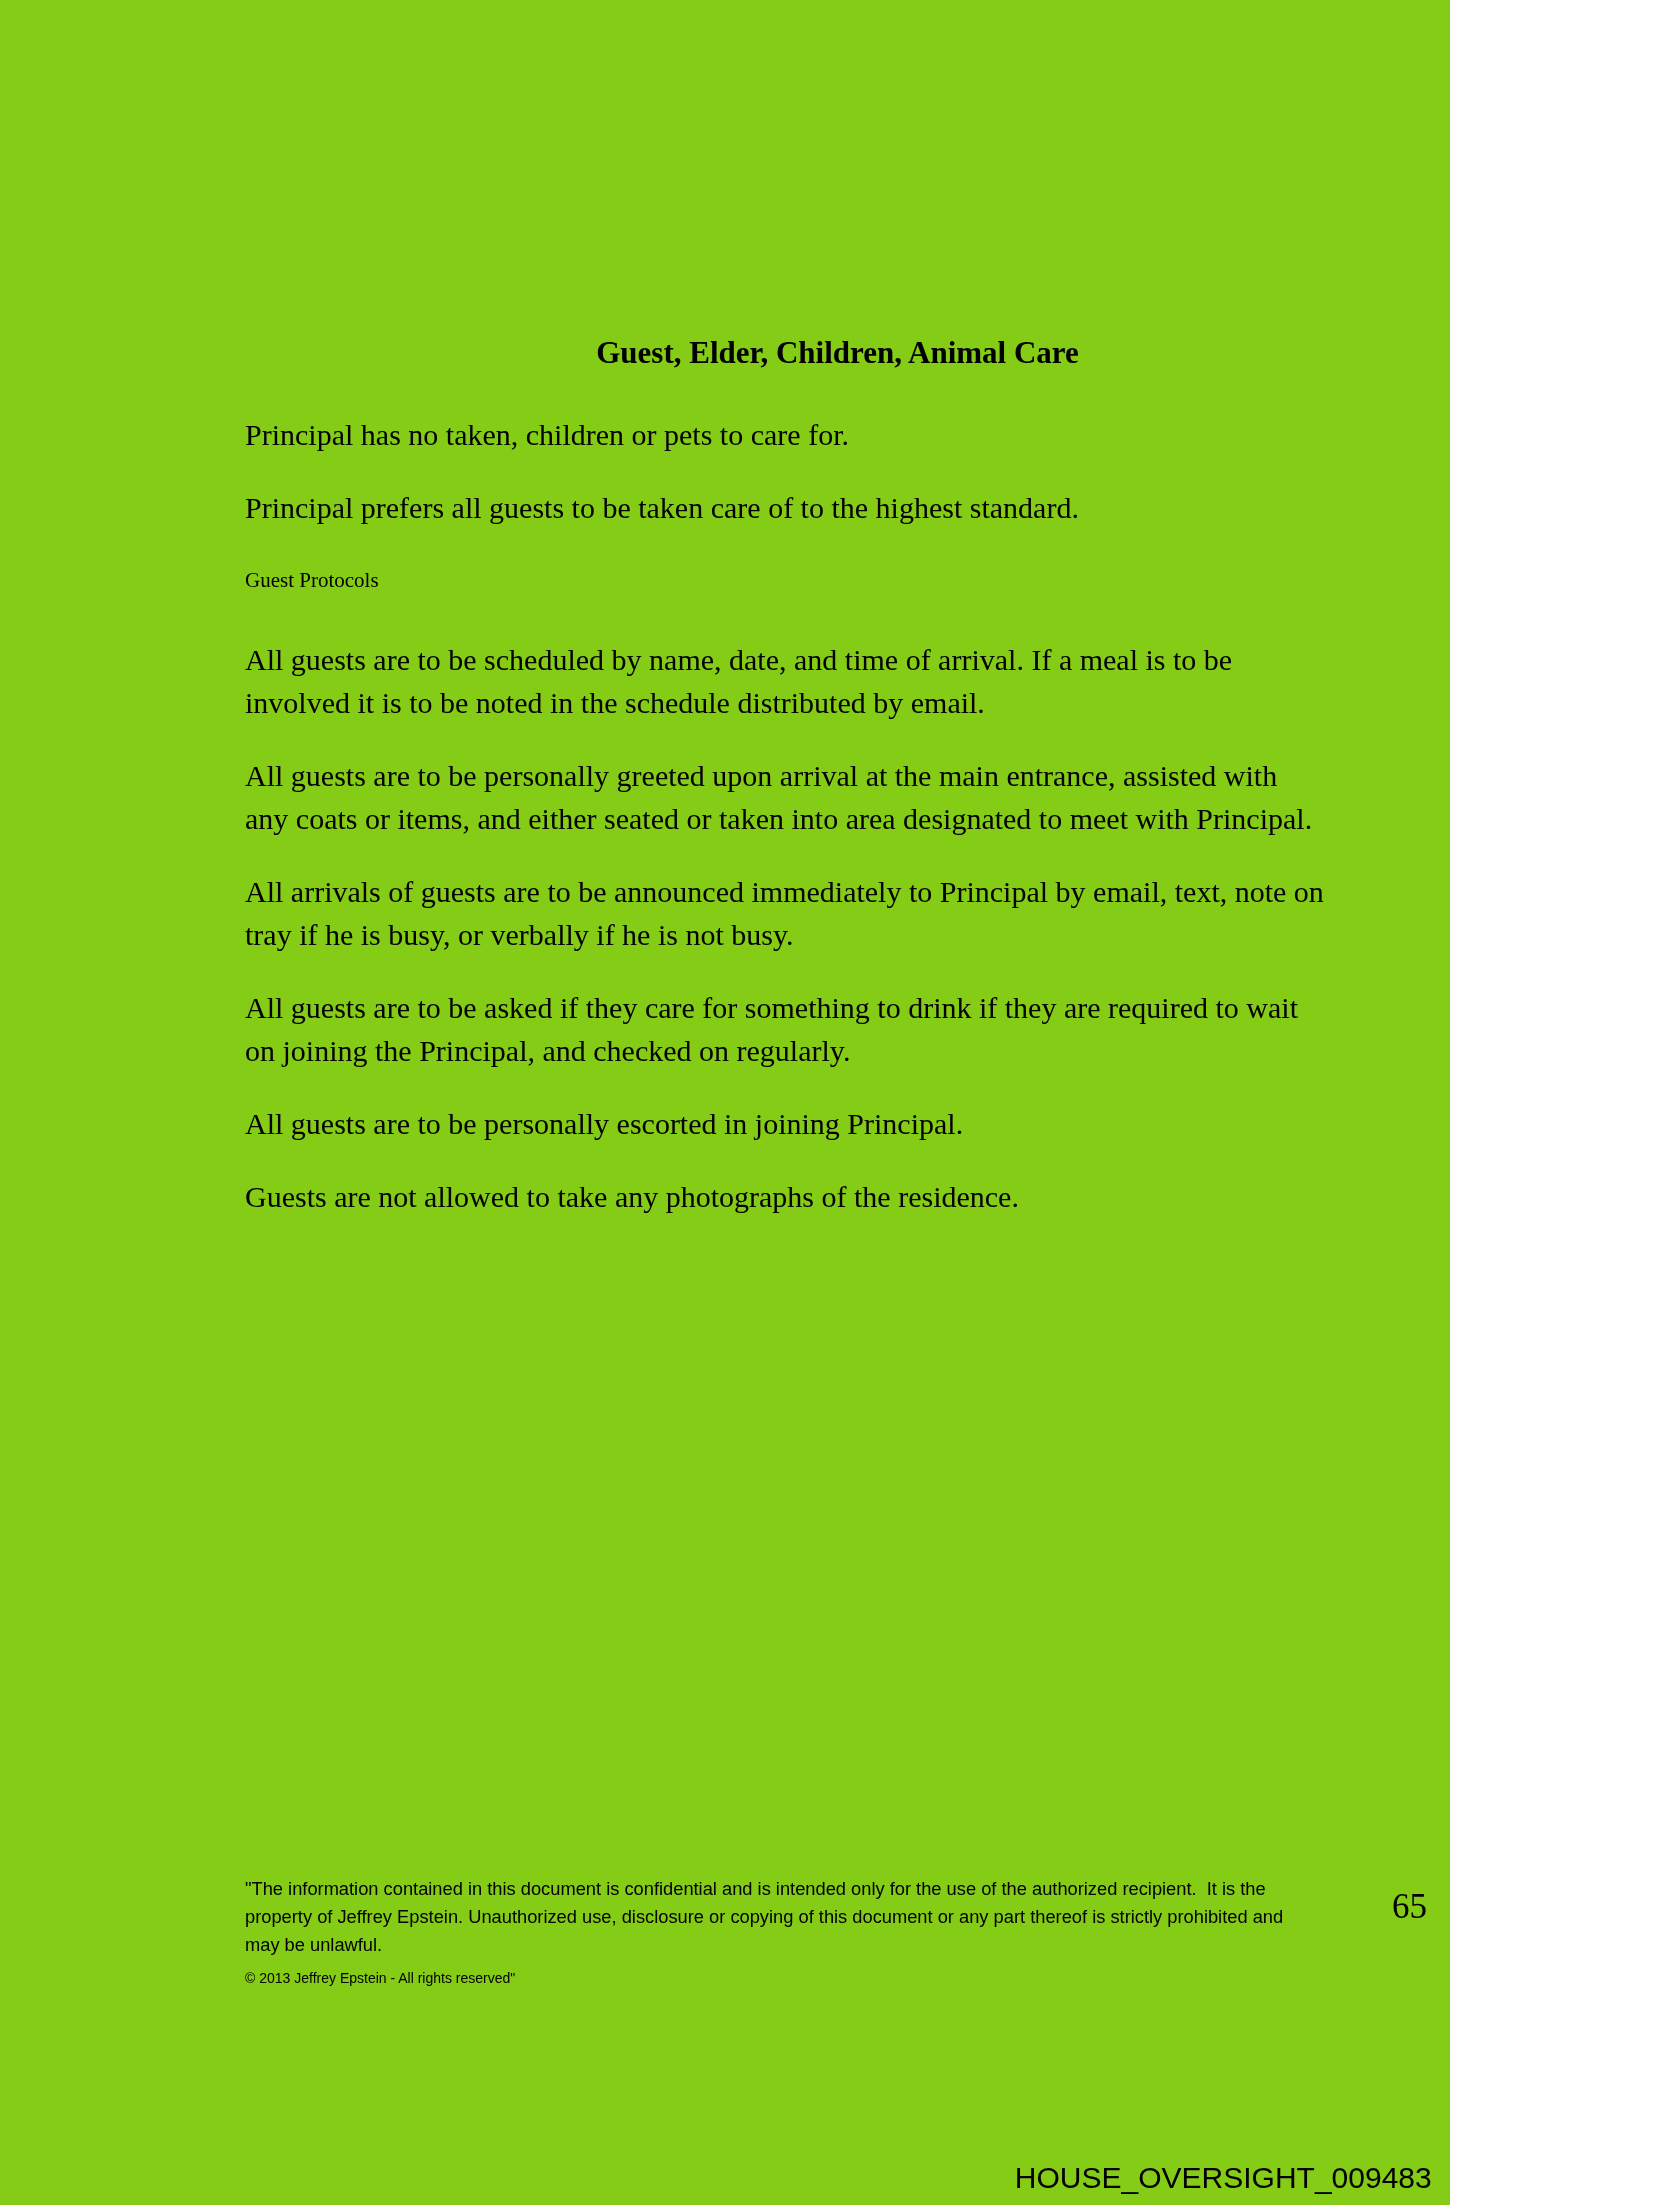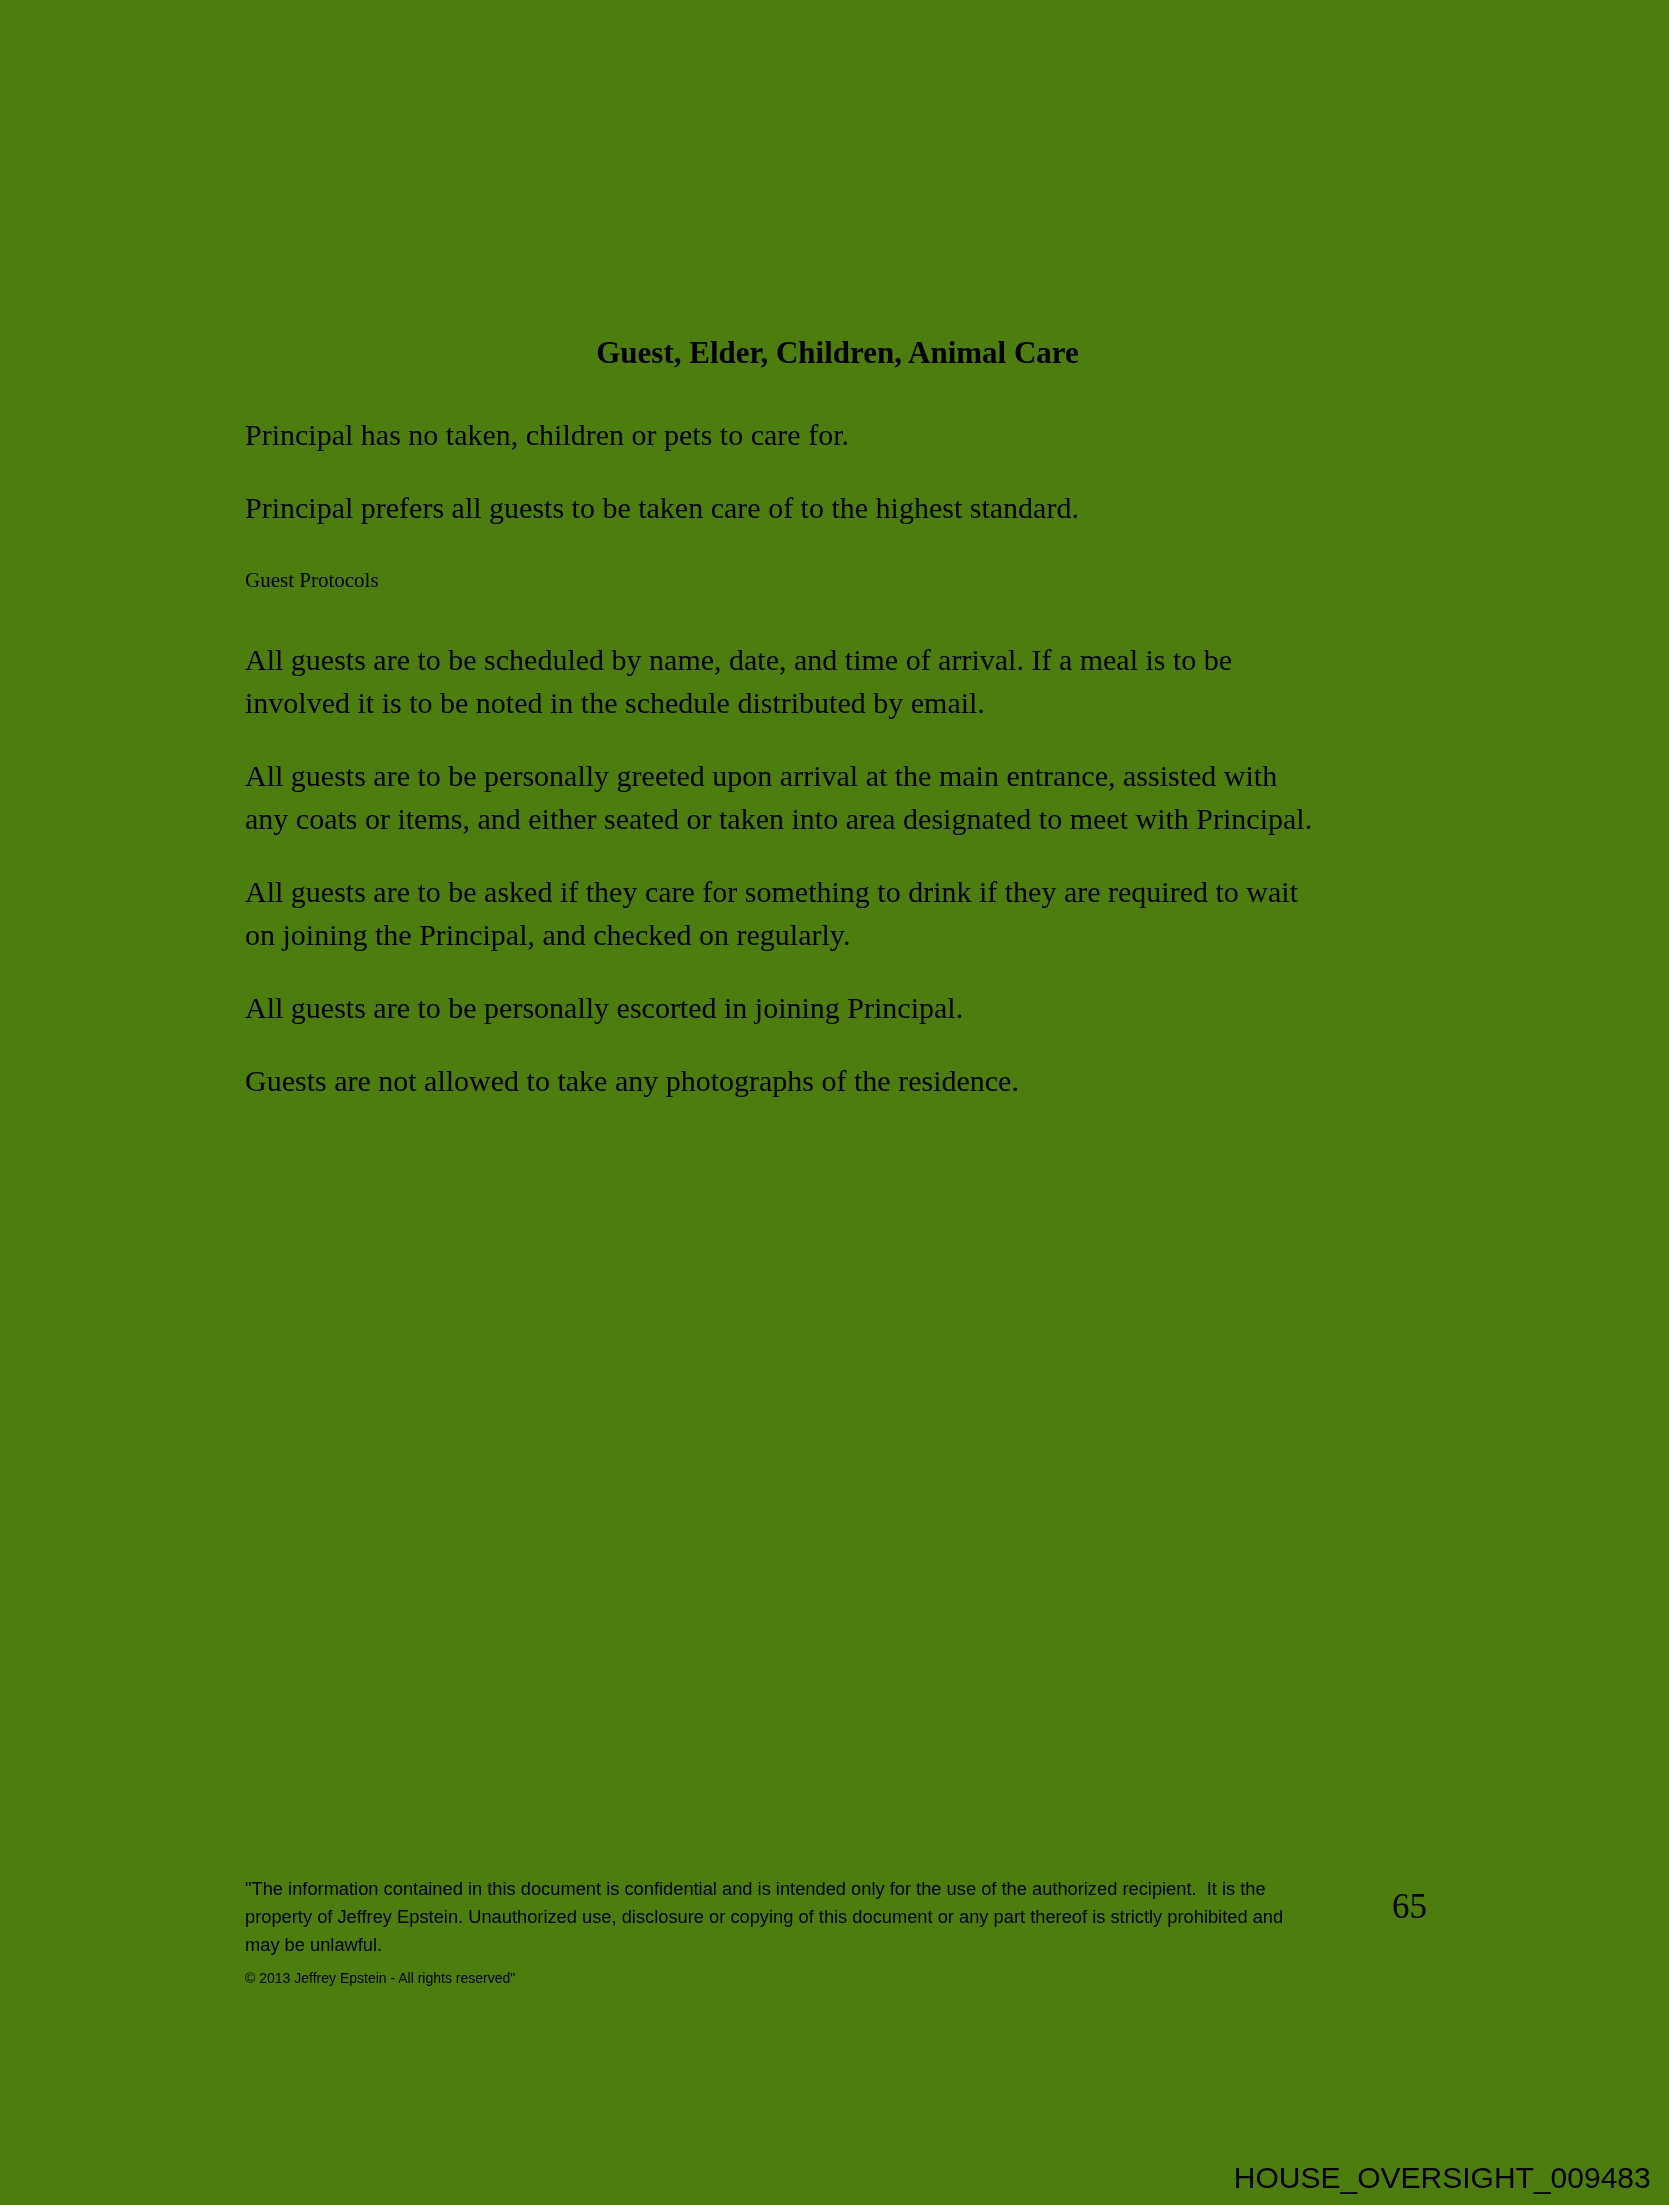--- a/index.html
+++ b/index.html
@@ -2,23 +2,23 @@
 <html style="font-size:10.5px"><head>
 <meta charset="utf-8">
 <style>
   html, body {
     margin: 0;
     padding: 0;
     background: #ffffff;
   }
   .page {
     position: relative;
-    width: 1669px;
+    width: 1450px;
     height: 2205px;
-    background: #4d7c0f;
+    background: #84cc16;
     color: #000000;
     font-family: "Liberation Serif", serif;
     overflow: hidden;
   }
   .content {
     position: absolute;
     left: 245px;
     top: 331px;
     width: 1185px;
   }
@@ -88,20 +88,22 @@
 
     <p class="para">Principal has no taken, children or pets to care for.</p>
     <p class="para">Principal prefers all guests to be taken care of to the highest standard.</p>
 
     <h2 class="section-heading">Guest Protocols</h2>
 
     <p class="para">All guests are to be scheduled by name, date, and time of arrival. If a meal is to be
 involved it is to be noted in the schedule distributed by email.</p>
     <p class="para">All guests are to be personally greeted upon arrival at the main entrance, assisted with
 any coats or items, and either seated or taken into area designated to meet with Principal.</p>
+    <p class="para">All arrivals of guests are to be announced immediately to Principal by email, text, note on
+tray if he is busy, or verbally if he is not busy.</p>
     <p class="para">All guests are to be asked if they care for something to drink if they are required to wait
 on joining the Principal, and checked on regularly.</p>
     <p class="para">All guests are to be personally escorted in joining Principal.</p>
     <p class="para">Guests are not allowed to take any photographs of the residence.</p>
   </div>
 
   <div class="footer">
     <p class="confidentiality">"The information contained in this document is confidential and is intended only for the use of the authorized recipient.  It is the
 property of Jeffrey Epstein. Unauthorized use, disclosure or copying of this document or any part thereof is strictly prohibited and
 may be unlawful.</p>

